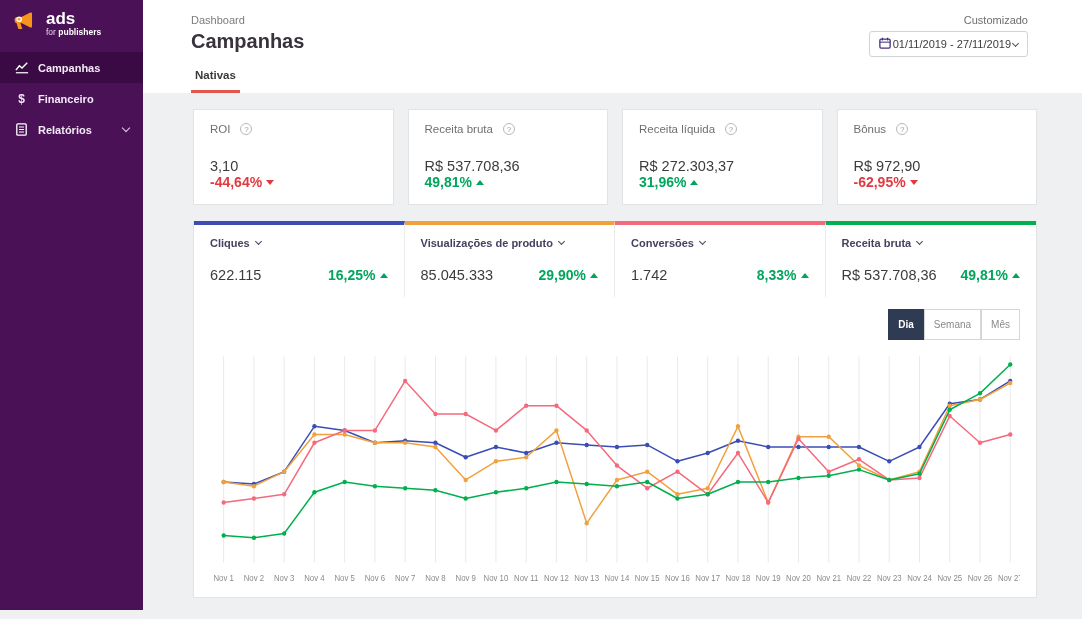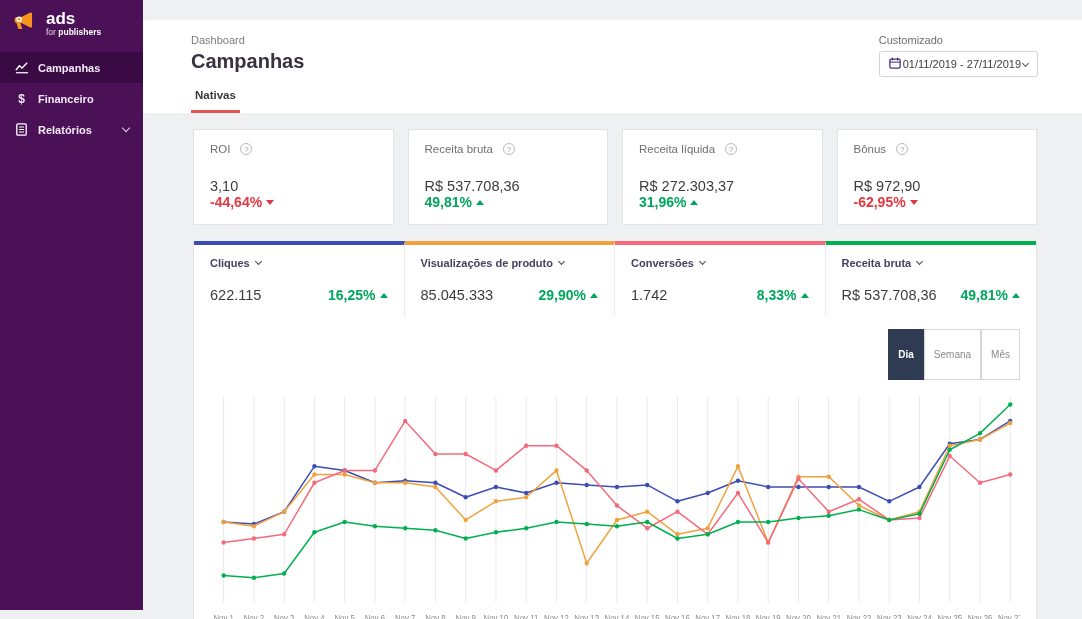--- a/index.html
+++ b/index.html
@@ -16,24 +16,24 @@
   .nav-item { display:flex; align-items:center; gap:9px; height:31px; padding:0 14px;
     font-size:11px; font-weight:bold; color:#f2eaf6; cursor:pointer; position:relative; }
   .nav-item.active { background:#3a0a44; }
   .nav-item .ic { width:15px; display:flex; justify-content:center; }
   .chev { width:6px; height:6px; border-right:1.5px solid #e0d3e8; border-bottom:1.5px solid #e0d3e8;
     transform:rotate(45deg); position:absolute; right:14px; top:11px; }
 
   
   .main { flex:1; display:flex; flex-direction:column; }
   .topbar { height:30px; background:#1c0822; }
-  .page-header { background:#fff; padding:14px 48px 0 48px; position:relative;margin-top:20px; }
+  .page-header { background:#fff; padding:14px 48px 0 48px; position:relative; }
   .breadcrumb { font-size:11px; color:#7c7c7c; }
   .page-title { font-size:20px; color:#37323e; font-weight:bold; margin-top:4px; }
-  .header-right { position:absolute; right:44px; top:14px; text-align:left; }
+  .header-right { position:absolute; right:54px; top:14px; text-align:right; }
   .date-label { font-size:11px; color:#6d6d6d; margin-bottom:5px; }
   .date-picker { display:flex; align-items:center; gap:2px; background:#fff;
     border:1px solid #cfd4d9; border-radius:3px; padding:5px 9px; font-size:11px;
     color:#3d3d3d; cursor:pointer; }
   .date-picker .chev-d { width:5px; height:5px; border-right:1.5px solid #555;
     border-bottom:1.5px solid #555; transform:rotate(45deg); margin-top:-2px; }
   .tabs { margin-top:16px; display:flex; }
   .tab { font-size:11.5px; color:#3a3a3a; font-weight:bold; padding:0 4px 9px 4px;
     border-bottom:3px solid #e2574c; cursor:pointer; }
 
@@ -64,21 +64,21 @@
   .metric-col:last-child { border-right:none; }
   .metric-label { font-size:11px; font-weight:bold; color:#45415f; display:flex;
     align-items:center; gap:6px; cursor:pointer; }
   .metric-label .chev-d { width:5px; height:5px; border-right:1.5px solid #45415f;
     border-bottom:1.5px solid #45415f; transform:rotate(45deg); margin-top:-3px; }
   .metric-bottom { display:flex; justify-content:space-between; align-items:baseline; margin-top:18px; }
   .metric-value { font-size:14.5px; color:#3c3c3c; }
 
   .chart-area { padding:12px 16px 6px 16px; }
   .toggle-row { display:flex; justify-content:flex-end; gap:0; }
-  .toggle-btn { font-size:10px; padding:19px 9px; border:1px solid #d6d6d6; background:#fff;
+  .toggle-btn { font-size:10px; padding:9px 9px; border:1px solid #d6d6d6; background:#fff;
     color:#8a8a8a; cursor:pointer; }
   .toggle-btn.active { background:#2f3b52; border-color:#2f3b52; color:#fff; font-weight:bold; }
   .chart-svg { width:100%; height:245px; margin-top:6px; display:block; }
 
   .footer-strip { height:9px; background:#1d0b26; width:1082px; }
 </style>
 </head>
 <body>
 
 <div class="app">

